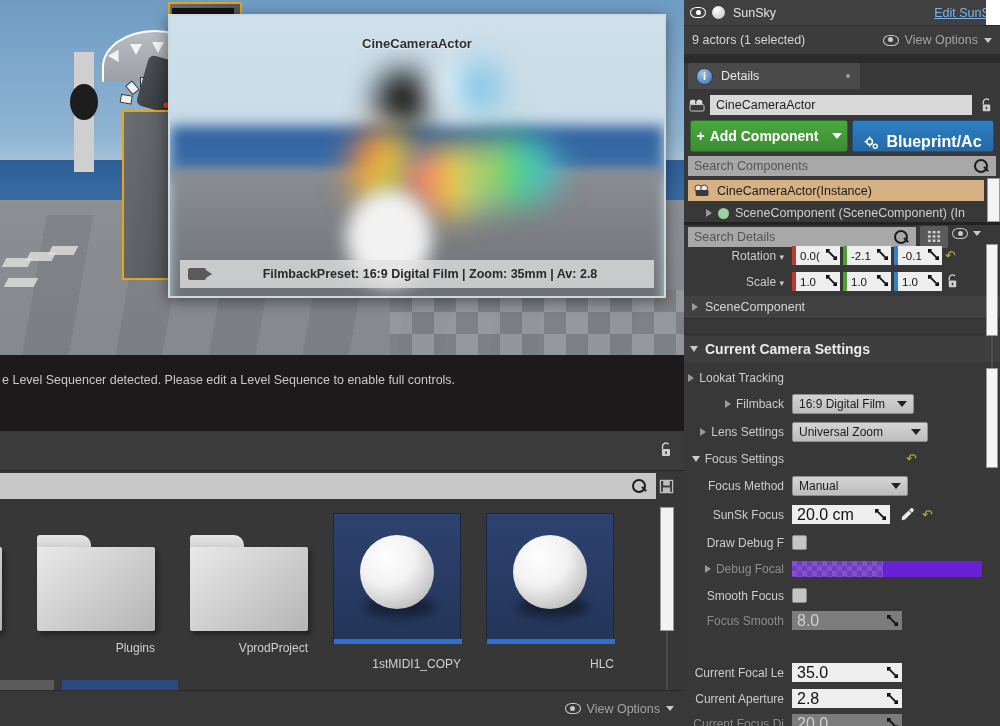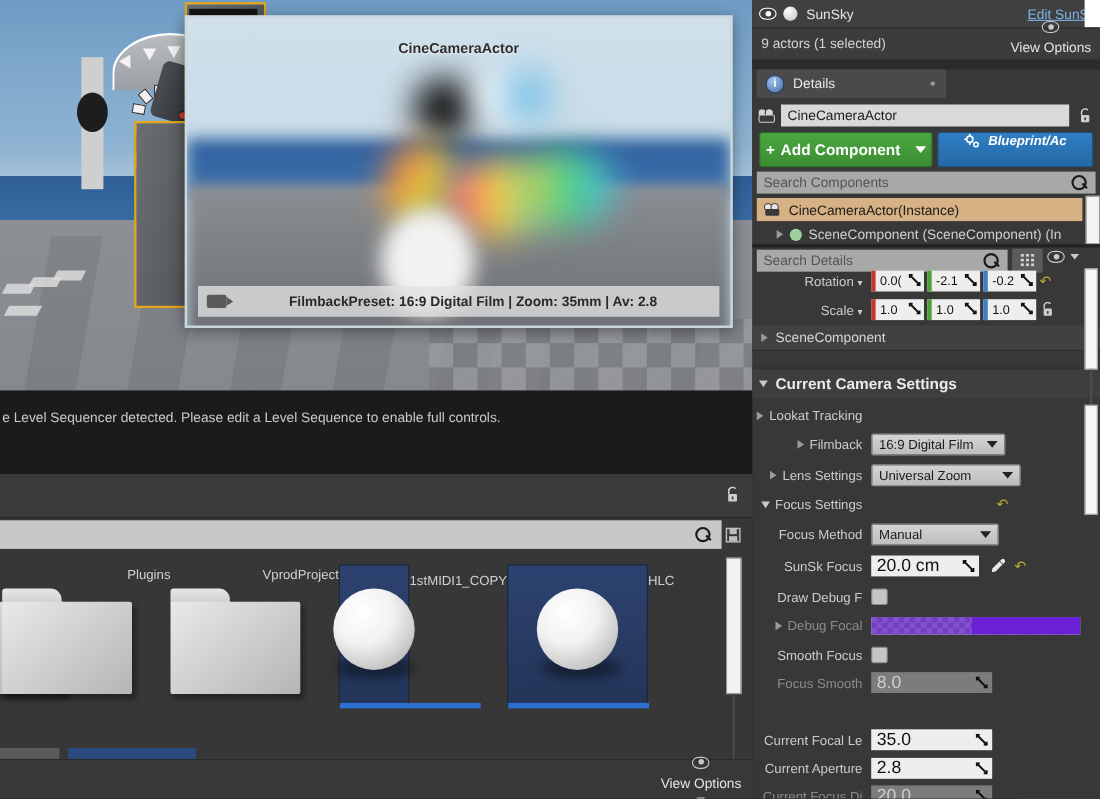--- a/index.html
+++ b/index.html
@@ -74,21 +74,21 @@
   
   .cb { position:absolute; left:0; top:431px; width:684px; height:295px; background:#373737; }
   .cb-top { position:absolute; left:0; top:0; width:100%; height:40px; background:#3b3b3b;
     border-bottom:1px solid #262626; }
   .lock-icon { position:absolute; right:10px; top:11px; width:16px; height:16px; }
   .cb-search { position:absolute; left:-12px; top:42px; width:668px; height:26px; background:#c8c8c8;
     display:flex; align-items:center; }
   .cb-save { position:absolute; left:654px; top:42px; width:24px; height:26px;
     display:flex; align-items:center; justify-content:center; }
   .cb-grid { position:absolute; left:0; top:72px; width:656px; height:170px; display:flex; gap:0; }
-  .tile { width:153px; display:flex; flex-direction:row; align-items:flex-start; padding-top:2px; }
+  .tile { width:153px; display:flex; flex-direction:column; align-items:flex-end; padding-top:2px; }
   .folder { width:118px; height:96px; position:relative; margin-top:30px; }
   .folder .tab { position:absolute; left:0; top:0; width:54px; height:14px;
     background:linear-gradient(#e7e7e7,#cfcfcf); border-radius:3px 10px 0 0; }
   .folder .body { position:absolute; left:0; top:12px; width:118px; height:84px;
     background:linear-gradient(140deg,#e9e9e9,#b5b5b5); border-radius:2px;
     box-shadow:3px 4px 5px rgba(0,0,0,.35); }
   .matthumb { width:128px; height:128px; margin-top:8px; position:relative;
     background:linear-gradient(#2d4270,#233558); border:1px solid #1a2740; }
   .sphere { position:absolute; left:50%; top:46%; transform:translate(-50%,-50%);
     width:74px; height:74px; border-radius:50%;
@@ -114,21 +114,21 @@
   .ol-dot { width:13px; height:13px; border-radius:50%;
     background:radial-gradient(circle at 35% 30%,#fff,#bdbdbd); margin-right:8px; }
   .ol-name { font-size:12.5px; color:#e3e3e3; flex:1; }
   .ol-link { font-size:12.5px; color:#7fb2e8; text-decoration:underline; margin-right:4px; }
   .ol-caret { position:absolute; right:0; top:0; width:14px; height:25px; background:#fff; }
 
   .actors-row { position:absolute; left:0; top:25px; width:316px; height:30px;
     background:#3c3c3c; border-top:1px solid #2d2d2d; border-bottom:1px solid #2d2d2d;
     display:flex; align-items:center; padding:0 8px; }
   .actors-count { font-size:12.5px; color:#d4d4d4; flex:1; }
-  .viewopt { display:flex; align-items:center; gap:6px; font-size:12.5px; color:#e5e5e5;flex-direction:column; }
+  .viewopt { display:flex; align-items:center; gap:6px; font-size:12.5px; color:#a3a3a3; }
 
   .gap { position:absolute; left:0; top:55px; width:316px; height:8px; background:#2b2b2b; }
 
   .details-tab { position:absolute; left:4px; top:63px; width:172px; height:26px;
     background:#4a4a4a; display:flex; align-items:center; gap:8px; padding-left:8px;
     border-radius:2px 2px 0 0; }
   .dt-ico { width:17px; height:17px; border-radius:50%;
     background:radial-gradient(circle at 35% 30%,#9fc0e8,#3e6fa8); border:1px solid #29405f;
     color:#fff; font-size:11px; display:flex; align-items:center; justify-content:center; font-weight:bold; }
   .dt-label { font-size:12.5px; color:#e8e8e8; }
@@ -141,22 +141,22 @@
   .name-field { flex:1; height:20px; background:#d9d9d9; color:#1d1d1d; font-size:12.5px;
     display:flex; align-items:center; padding-left:6px; }
   .name-lock { width:28px; display:flex; align-items:center; justify-content:center; }
 
   .btn-row { position:absolute; left:0; top:120px; width:316px; height:32px;
     display:flex; gap:4px; padding:0 6px; }
   .btn-add { flex:0 0 158px; background:linear-gradient(#4aa83f,#3c8c33); border:1px solid #2e6b27;
     border-radius:3px; color:#fff; font-size:14px; font-weight:bold;
     display:flex; align-items:center; justify-content:center; gap:5px; }
   .btn-bp { flex:1; background:linear-gradient(#2f7fc4,#2569a6); border:1px solid #1d5181;
-    border-radius:3px; color:#fff; font-size:12px; font-weight:bold;
-    display:flex; align-items:flex-start; justify-content:center; gap:7px; overflow:hidden; white-space:nowrap;font-style:italic; }
+    border-radius:3px; color:#fff; font-size:16px; font-weight:bold;
+    display:flex; align-items:flex-end; justify-content:center; gap:7px; overflow:hidden; white-space:nowrap; }
 
   .comp-search { position:absolute; left:4px; top:156px; width:308px; height:20px;
     background:#a8a8a8; display:flex; align-items:center; padding:0 6px;
     font-size:12.5px; color:#555; }
   .comp-sel { position:absolute; left:4px; top:180px; width:296px; height:21px;
     background:#d6b183; display:flex; align-items:center; gap:6px; padding-left:6px;
     font-size:12.5px; color:#1b1b1b; }
   .comp-sub { position:absolute; left:4px; top:204px; width:300px; height:18px;
     display:flex; align-items:center; gap:6px; padding-left:18px;
     font-size:12.5px; color:#cfcfcf; overflow:hidden; white-space:nowrap; }
@@ -496,21 +496,21 @@
             </svg>
         </div>
         <div class="vec g">
           <span>-2.1</span>
           <svg class="drag" viewBox="0 0 12 12">
               <path d="M1 4 L1 1 L4 1 M11 8 L11 11 L8 11" stroke="#111" stroke-width="2" fill="none"></path>
               <path d="M1 1 L11 11" stroke="#111" stroke-width="2"></path>
             </svg>
         </div>
         <div class="vec b">
-          <span>-0.2</span>
+          <span>-0.1</span>
           <svg class="drag" viewBox="0 0 12 12">
               <path d="M1 4 L1 1 L4 1 M11 8 L11 11 L8 11" stroke="#111" stroke-width="2" fill="none"></path>
               <path d="M1 1 L11 11" stroke="#111" stroke-width="2"></path>
             </svg>
         </div>
         <span class="reset">↶</span>
       </div>
     </div>
 
     <div class="prow" style="top:270px;">

